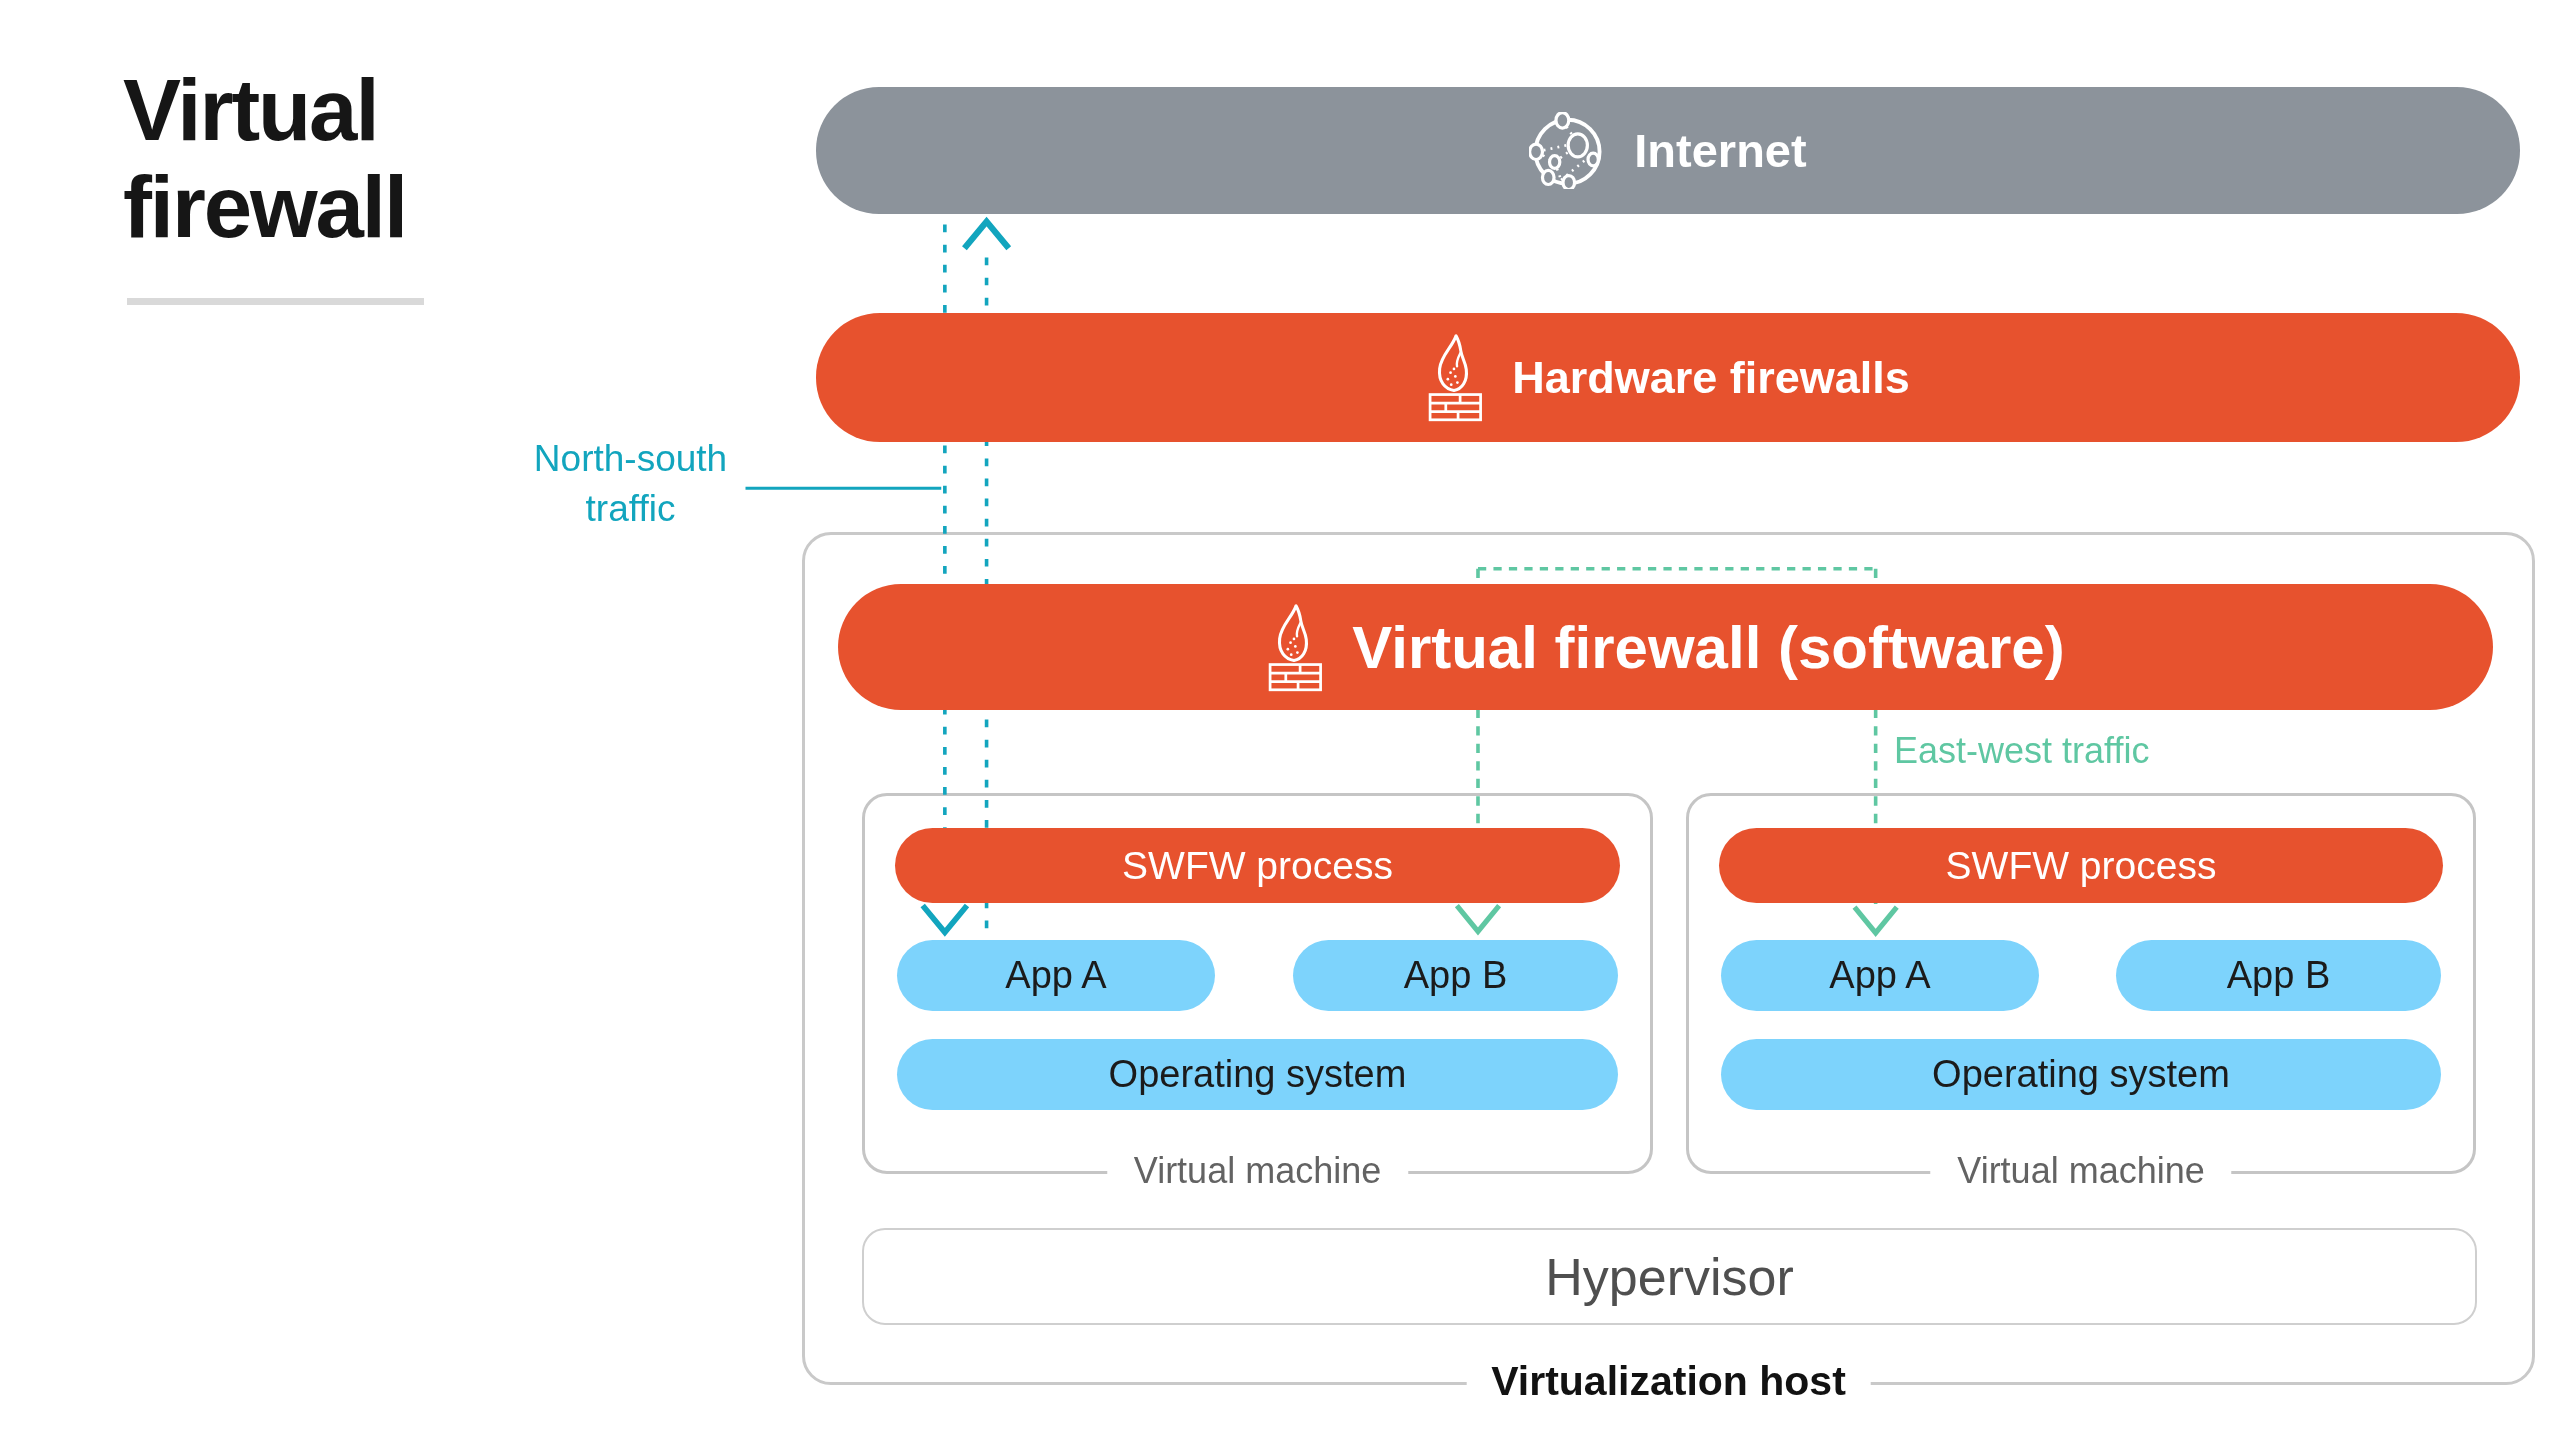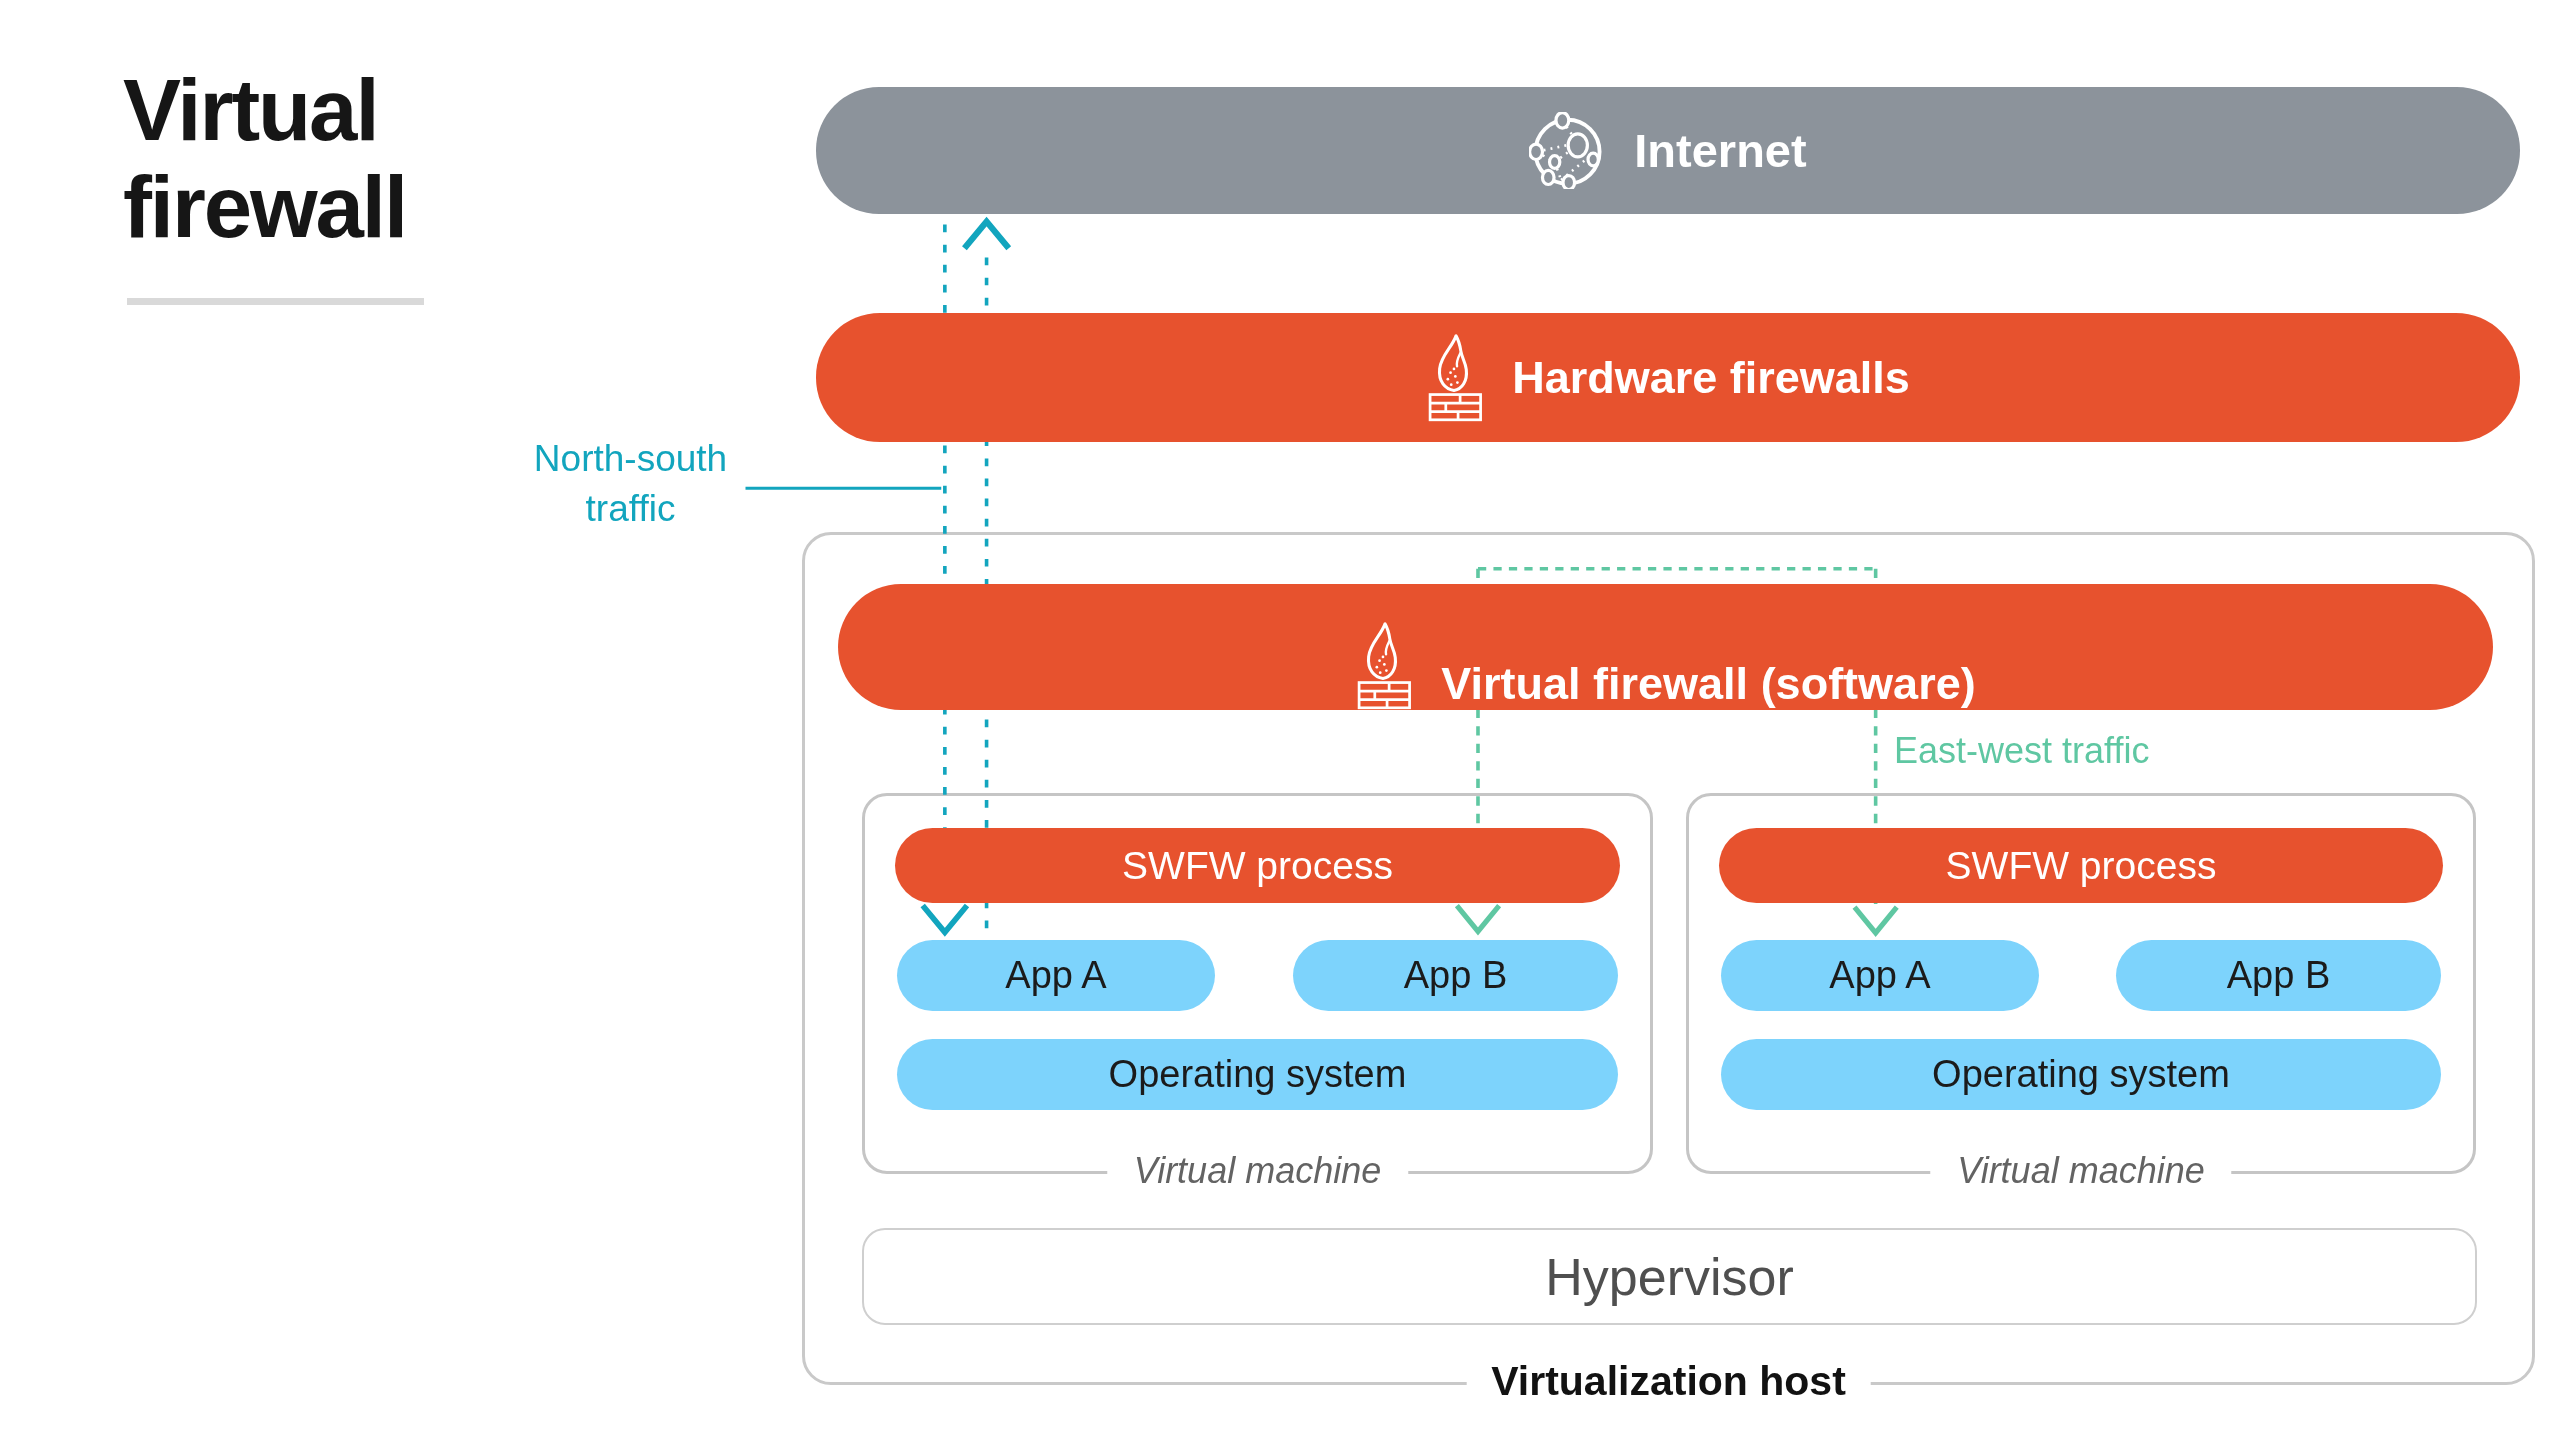--- a/index.html
+++ b/index.html
@@ -17,42 +17,42 @@
   .title-divider{left:107px;top:298px;width:297px;height:6.7px;background:#D9D9D9;}
 
   
   .capsule{
     display:flex;align-items:center;justify-content:center;gap:28px;
     color:#ffffff;font-weight:bold;z-index:10;
   }
   .capsule .bar-label{white-space:nowrap;}
   .internet-bar{left:796px;top:87px;width:1704px;height:127px;border-radius:63px;background:#8C939B;font-size:47px;}
   .hardware-bar{left:796px;top:313px;width:1704px;height:129px;border-radius:64px;background:#E7522E;font-size:45px;}
-  .vfw-bar{left:818px;top:584px;width:1655px;height:126px;border-radius:63px;background:#E7522E;font-size:45px;align-items:flex-end;}
+  .vfw-bar{left:818px;top:584px;width:1655px;height:126px;border-radius:63px;background:#E7522E;font-size:60px;}
 
   
   .host-box{
     left:782px;top:532px;width:1727px;height:847px;
     border:3.1px solid #C9C9C9;border-radius:29px;background:transparent;
   }
   .host-label{
     position:absolute;left:50%;top:100%;transform:translate(-50%,-52%);
     background:#ffffff;padding:0 25px;font-size:41px;font-weight:bold;
     color:#121212;white-space:nowrap;
   }
 
   
   .vm-box{
     position:absolute;border:3.1px solid #C5C5C5;border-radius:25px;background:#ffffff;
   }
   .vm1{left:842px;top:793px;width:785px;height:375px;}
   .vm2{left:1666px;top:793px;width:784px;height:375px;}
   .vm-label{
     position:absolute;left:50%;top:100%;transform:translate(-50%,-50%);
-    background:#ffffff;padding:0 27px;font-size:36px;color:#636363;white-space:nowrap;font-style:italic;
+    background:#ffffff;padding:0 27px;font-size:36px;color:#636363;white-space:nowrap;
   }
   .swfw-bar{
     position:absolute;left:30px;right:30px;top:32px;height:75px;border-radius:38px;
     background:#E7522E;color:#ffffff;font-size:39px;
     display:flex;align-items:center;justify-content:center;z-index:10;white-space:nowrap;
   }
   .pill{
     position:absolute;background:#7dd3fc;border-radius:36px;height:71px;
     display:flex;align-items:center;justify-content:center;
     font-size:38px;color:#1b1b1b;white-space:nowrap;

